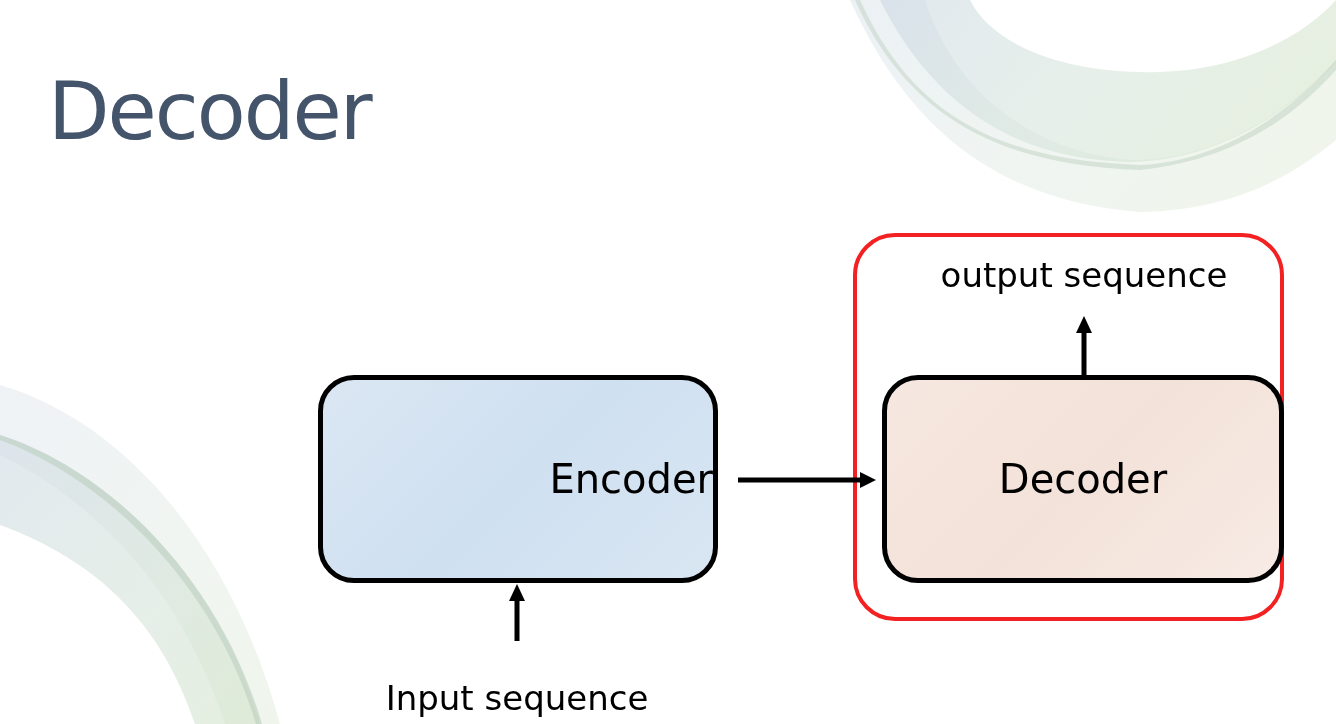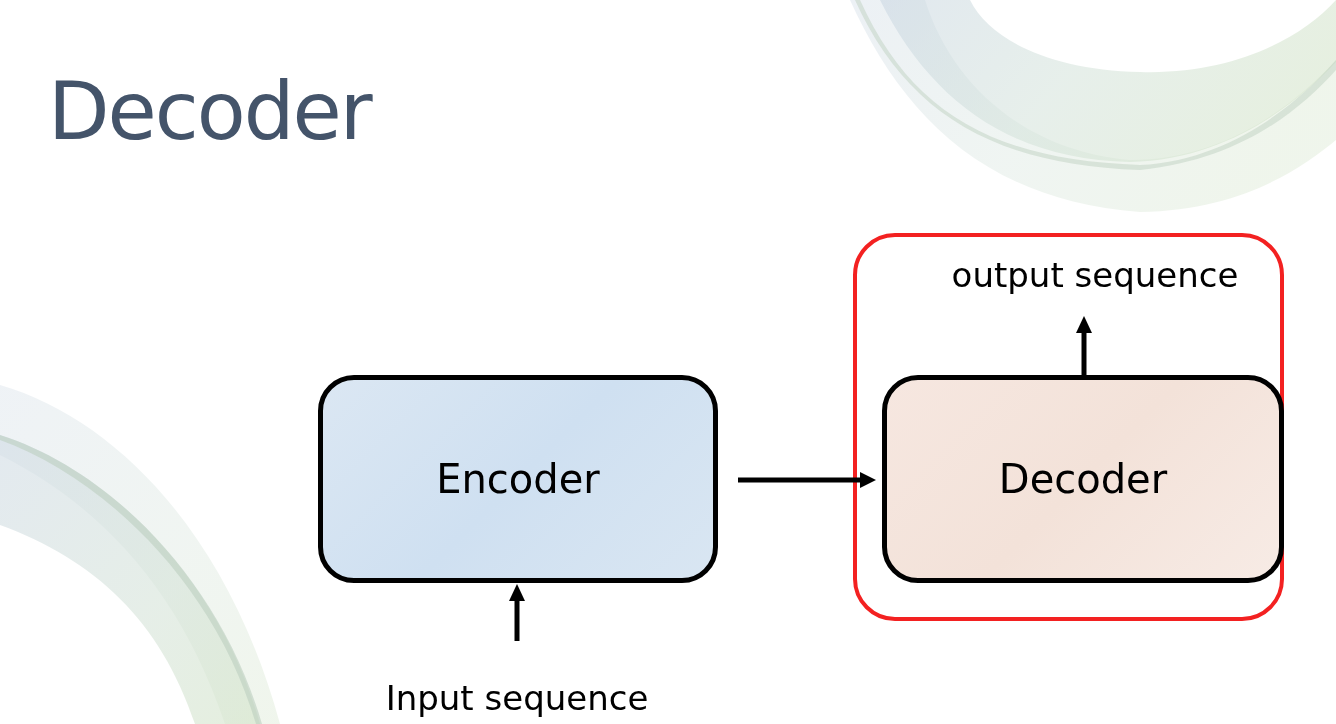--- a/index.html
+++ b/index.html
@@ -5,28 +5,28 @@
   html, body { margin:0; padding:0; }
   body { width:1336px; height:724px; position:relative; overflow:hidden; background:#ffffff;
          font-family:"Liberation Sans", "DejaVu Sans", sans-serif; }
   #bg { position:absolute; left:0; top:0; width:1336px; height:724px; }
   .title { position:absolute; left:48px; top:72px; font-size:80px; color:#44546a;
            font-family:"DejaVu Sans", sans-serif; letter-spacing:-2px; line-height:1; }
   .box { position:absolute; box-sizing:border-box; border:5px solid #000; border-radius:36px;
          display:flex; align-items:center; justify-content:center; font-size:40px; color:#000;
          font-family:"DejaVu Sans", sans-serif; }
   .encoder { left:318px; top:375px; width:400px; height:208px;
-             background:linear-gradient(135deg,#dbe7f3 0%,#cfe0f1 50%,#d9e6f2 100%); }
+             background:linear-gradient(135deg,#dbe7f3 0%,#cfe0f1 50%,#d9e6f2 100%);justify-content:flex-end; }
   .decoder { left:882px; top:375px; width:402px; height:208px;
              background:linear-gradient(135deg,#f6e7e0 0%,#f3e2d9 50%,#f7ebe5 100%); }
   .highlight { position:absolute; left:853px; top:233px; width:431px; height:388px; box-sizing:border-box;
                border:4px solid #f32121; border-radius:42px; }
   .label { position:absolute; font-size:34px; color:#000; font-family:"DejaVu Sans", sans-serif;
            white-space:nowrap; transform:translateX(-50%); }
-  .out-label { left:1084px; top:255px;margin-left:11px; }
+  .out-label { left:1084px; top:255px; }
   .in-label { left:517px; top:658px;margin-top:20px; }
   svg.arrows { position:absolute; left:0; top:0; width:1336px; height:724px; pointer-events:none; }
 </style>
 </head>
 <body>
 
 <svg id="bg" viewBox="0 0 1336 724">
   <defs>
     <linearGradient id="g1" x1="0" y1="0" x2="1" y2="0.3">
       <stop offset="0" stop-color="#c9d6e2"></stop>

